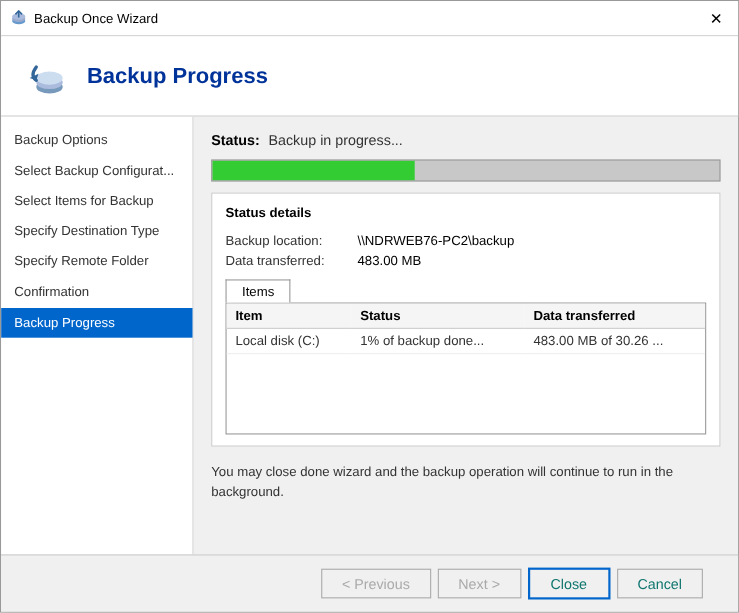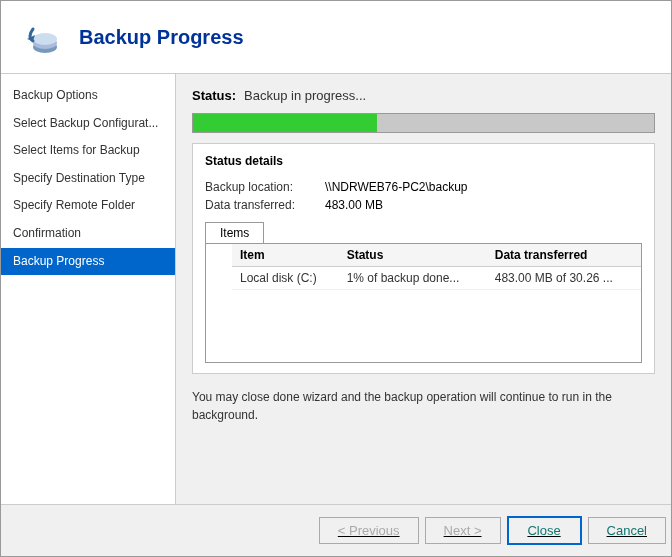--- a/index.html
+++ b/index.html
@@ -172,21 +172,20 @@
       position: relative;
       z-index: 1;
     }
     .tab-button.active {
       background: #fff;
     }
     .items-table-container {
       border: 1px solid #999;
       background: #fff;
       min-height: 120px;
-      padding-left: 26px;
     }
     .items-table {
       width: 100%;
       border-collapse: collapse;
       font-size: 12px;
     }
     .items-table thead tr th {
       text-align: left;
       padding: 4px 8px;
       background: #f5f5f5;
@@ -201,28 +200,27 @@
     }
     .footer-note {
       font-size: 12px;
       color: #333;
       line-height: 1.5;
       margin-top: 4px;
     }
     .bottom-bar {
       background: #f0f0f0;
       border-top: 1px solid #ccc;
-      padding: 10px 5px;
+      padding: 10px 32px;
       display: flex;
       justify-content: flex-end;
       align-items: center;
       gap: 6px;
       flex-shrink: 0;
       height: 52px;
-      text-decoration: underline;
     }
     .btn {
       padding: 5px 18px;
       font-size: 13px;
       cursor: pointer;
       border: 1px solid #aaa;
       background: #f0f0f0;
       color: #0f766e;
       min-width: 75px;
       text-align: center;
@@ -232,20 +230,34 @@
       border: 2px solid #0066cc;
       background: #f0f0f0;
       font-weight: 500;
     }
   </style>
 </head>
 <body>
 
 <div class="window">
 
+  <div class="title-bar">
+    <div class="title-bar-left">
+
+      <svg class="title-bar-icon" viewBox="0 0 16 16" xmlns="http://www.w3.org/2000/svg">
+        <ellipse cx="8" cy="10" rx="6" ry="3" fill="#6699cc"></ellipse>
+        <ellipse cx="8" cy="8" rx="6" ry="3" fill="#99aacc"></ellipse>
+        <ellipse cx="8" cy="6" rx="6" ry="3" fill="#aabbdd"></ellipse>
+        <path d="M5 4 L8 1 L11 4" fill="none" stroke="#336699" stroke-width="1.5"></path>
+        <line x1="8" y1="1" x2="8" y2="7" stroke="#336699" stroke-width="1.5"></line>
+      </svg>
+      <span class="title-bar-text">Backup Once Wizard</span>
+    </div>
+    <button class="title-bar-close">✕</button>
+  </div>
 
   <div class="header">
     <svg class="header-icon" viewBox="0 0 48 48" xmlns="http://www.w3.org/2000/svg">
 
       <ellipse cx="28" cy="34" rx="12" ry="6" fill="#7799bb"></ellipse>
       <ellipse cx="28" cy="30" rx="12" ry="6" fill="#aabbdd"></ellipse>
       <ellipse cx="28" cy="26" rx="12" ry="6" fill="#ccddf0"></ellipse>
       <path d="M16 16 Q10 24 16 28" fill="none" stroke="#336699" stroke-width="3" stroke-linecap="round"></path>
       <path d="M10 26 L16 28 L18 22" fill="#336699"></path>
     </svg>

